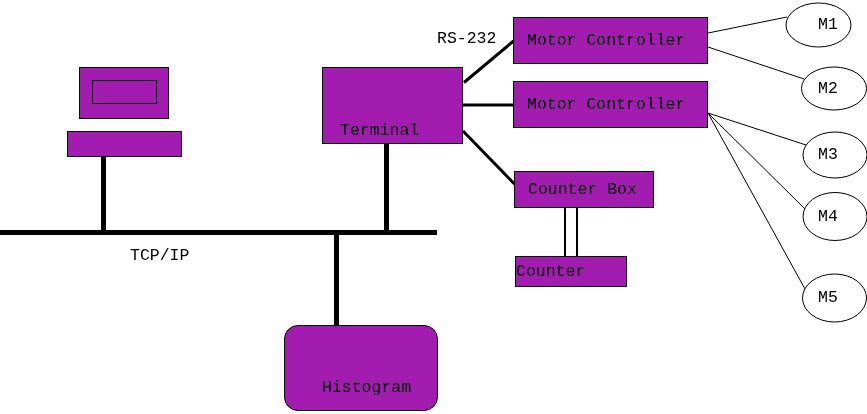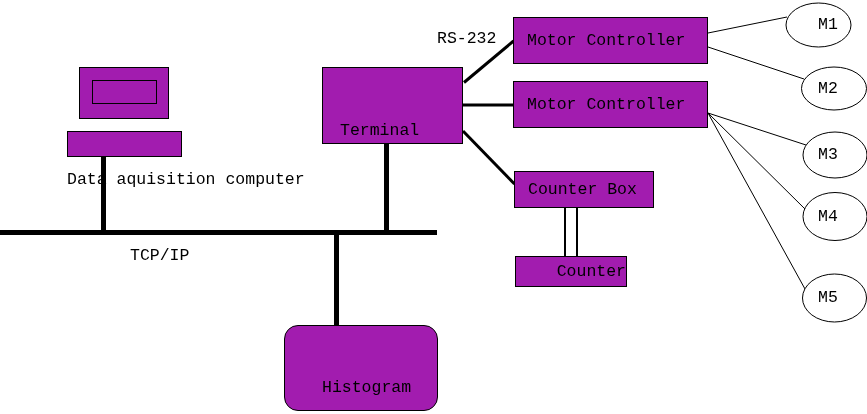--- a/index.html
+++ b/index.html
@@ -72,41 +72,40 @@
     <ellipse cx="818.5" cy="25" rx="32.5" ry="22" fill="#fff" stroke="#000" stroke-width="1"></ellipse>
     <ellipse cx="834" cy="88.5" rx="32.5" ry="21.5" fill="#fff" stroke="#000" stroke-width="1"></ellipse>
     <ellipse cx="835" cy="155" rx="32" ry="23" fill="#fff" stroke="#000" stroke-width="1"></ellipse>
     <ellipse cx="835" cy="216.5" rx="32" ry="24" fill="#fff" stroke="#000" stroke-width="1"></ellipse>
     <ellipse cx="834.5" cy="298" rx="32" ry="24" fill="#fff" stroke="#000" stroke-width="1"></ellipse>
   </svg>
 
   <div class="box" style="left:79px; top:67px; width:90px; height:52px;"></div>
   <div class="box" style="left:92px; top:80px; width:65px; height:24px;"></div>
   <div class="box" style="left:67px; top:131px; width:115px; height:26px;"></div>
-  <div class="lbl" style="left:67px; top:170px;">Data aquisition computer</div>
 
   <div class="box" style="left:322px; top:67px; width:141px; height:77px;">
     <div class="inner-lbl" style="left:17px; top:15px;">
       <div>Terminal</div>
     </div>
   </div>
 
   <div class="lbl" style="left:437px; top:29px;">RS-232</div>
 
   <div class="box centered" style="left:513px; top:17px; width:195px; height:47px; padding-left:13px;">
     <span>Motor Controller</span>
   </div>
   <div class="box centered" style="left:513px; top:81px; width:195px; height:47px; padding-left:13px;">
     <span>Motor Controller</span>
   </div>
 
   <div class="box centered" style="left:514px; top:171px; width:140px; height:37px; padding-left:13px;">
     <span>Counter Box</span>
   </div>
-  <div class="box centered" style="left:515px; top:256px; width:112px; height:31px; padding-left:10px;justify-content:flex-end;">
+  <div class="box centered" style="left:515px; top:256px; width:112px; height:31px; ">
     <span>Counter</span>
   </div>
 
   <div class="lbl" style="left:130px; top:246px;">TCP/IP</div>
 
   <div class="box" style="left:284px; top:325px; width:154px; height:86px;border-radius:14px;">
     <div class="inner-lbl" style="left:37px; top:14px;">
       <div>Histogram</div>
       
     </div>

